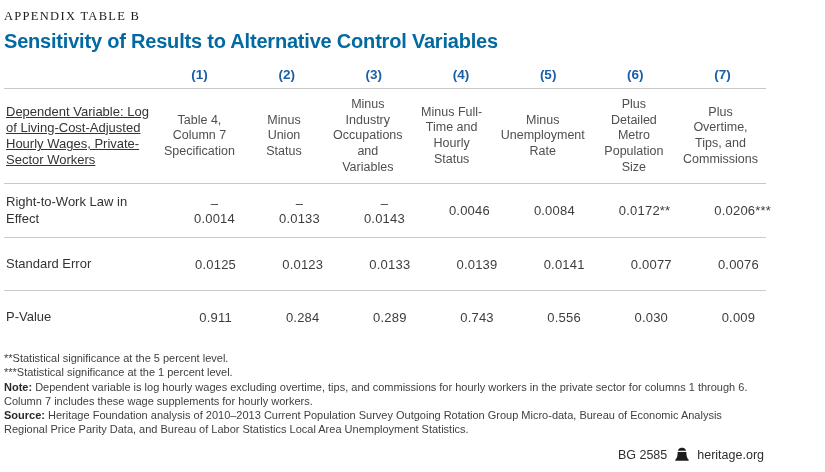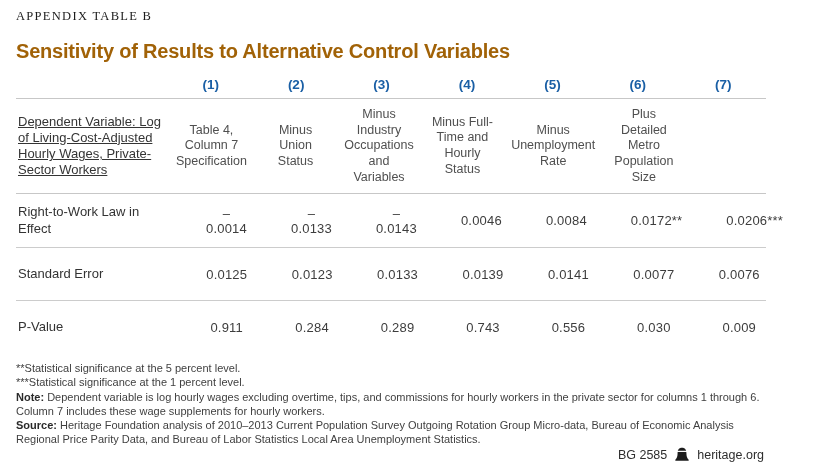--- a/index.html
+++ b/index.html
@@ -3,34 +3,34 @@
 <meta charset="utf-8">
 <style>
   * { margin: 0; padding: 0; box-sizing: border-box; }
   html, body { background: #ffffff; }
   body {
     width: 825px; height: 472px;
     font-family: "Liberation Sans", sans-serif;
     color: #3d3d3d;
     overflow: hidden;
   }
-  .page { padding: 9px 8px 0 16px; width: 774px; height: 472px; position: relative; }
+  .page { padding: 9px 8px 0 4px; width: 774px; height: 472px; position: relative; }
 
   .eyebrow {
     font-family: "Liberation Serif", serif;
     font-size: 12.5px;
     letter-spacing: 1.3px;
     color: #1c1c1c;
     text-transform: uppercase;
   }
   .title {
-    margin-top: 16px;
+    margin-top: 6px;
     font-size: 20px;
     font-weight: bold;
-    color: #a16207;
+    color: #0369a1;
     letter-spacing: -0.2px;
   }
 
   .tbl { margin-top: 4px; }
   .grid-row {
     display: grid;
     grid-template-columns: 152px repeat(7, 1fr);
     align-items: center;
   }
   .cell { text-align: center; padding: 0 6px; }
@@ -118,20 +118,21 @@
     </div>
 
     <div class="grid-row head-row">
       <div class="cell dep-label">Dependent Variable: Log of Living-Cost-Adjusted Hourly Wages, Private-Sector Workers</div>
       <div class="cell col-head">Table 4, Column 7 Specification</div>
       <div class="cell col-head">Minus Union Status</div>
       <div class="cell col-head">Minus Industry Occupations and Variables</div>
       <div class="cell col-head">Minus Full-Time and Hourly Status</div>
       <div class="cell col-head">Minus Unemployment Rate</div>
       <div class="cell col-head">Plus Detailed Metro Population Size</div>
+      <div class="cell col-head">Plus Overtime, Tips, and Commissions</div>
     </div>
 
     <div class="grid-row data-row">
       <div class="cell row-label">Right-to-Work Law in Effect</div>
       <div class="cell val">–0.0014</div>
       <div class="cell val">–0.0133</div>
       <div class="cell val">–0.0143</div>
       <div class="cell val">0.0046</div>
       <div class="cell val">0.0084</div>
       <div class="cell val">0.0172**</div>

